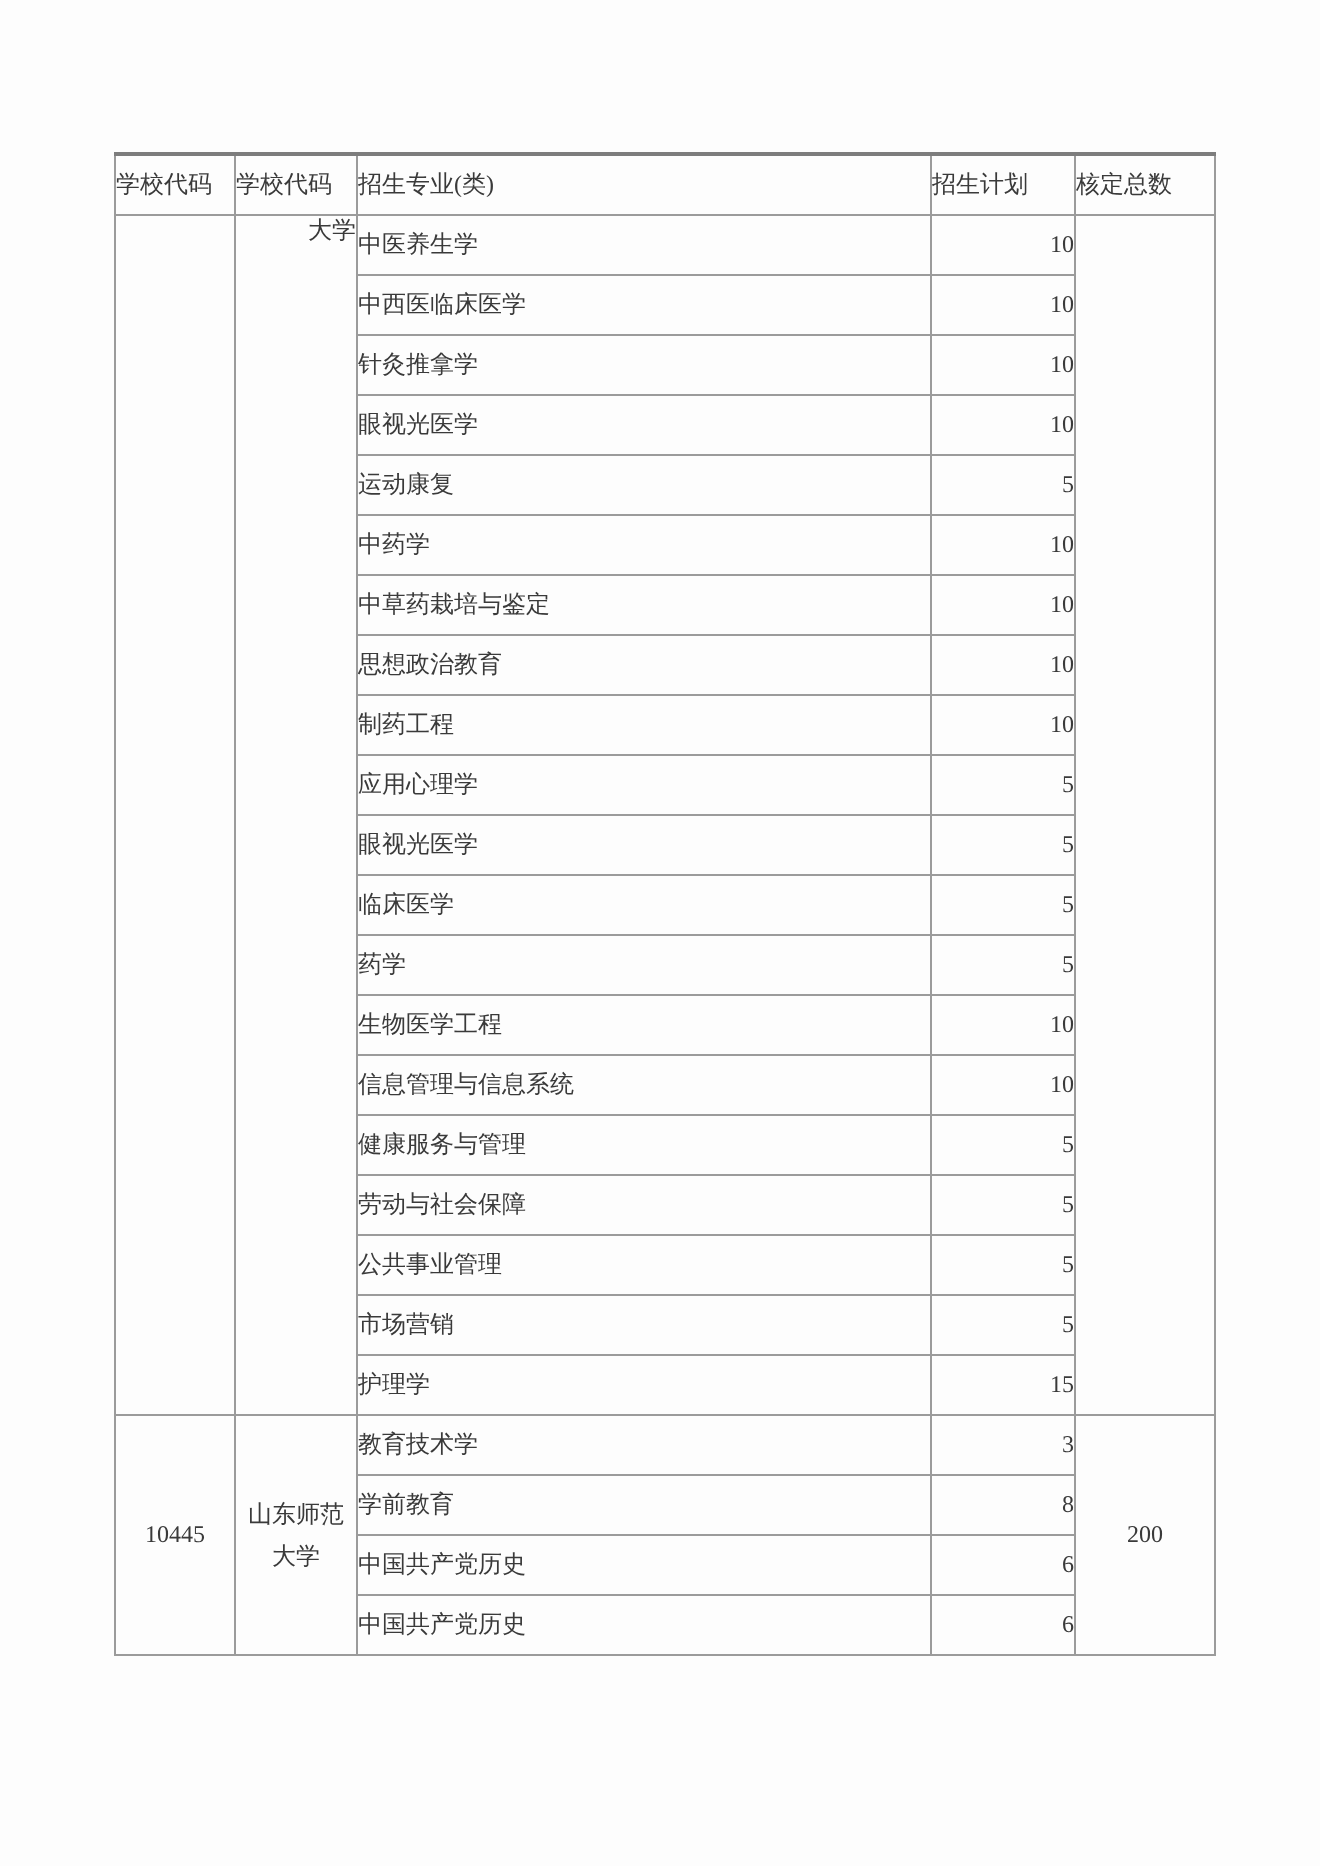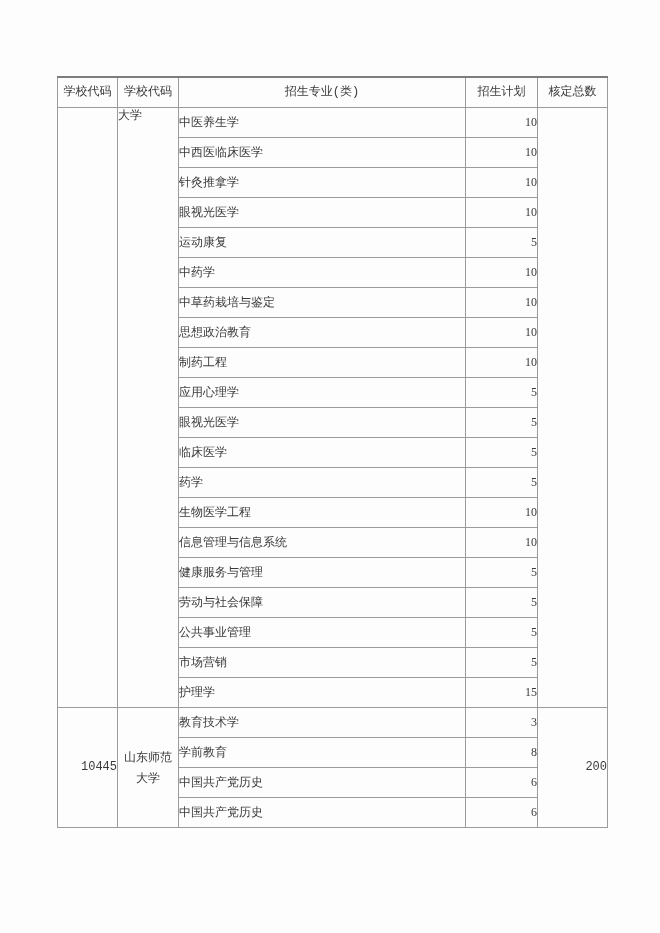--- a/index.html
+++ b/index.html
@@ -32,46 +32,44 @@
   table.adm td, table.adm th {
     border: 1px solid #9b9b9b;
     padding: 0;
     font-weight: normal;
     height: 29px;
     line-height: 1.2;
     overflow: hidden;
   }
   table.adm { border: 1px solid #8a8a8a; border-top: 2px solid #7d7d7d; }
   th.hdr {
-    text-align: center;
+    text-align: left;
     vertical-align: middle;
     height: 28px;
-    font-family: Liberation Mono, monospace;
   }
   td.major {
     text-align: left;
     vertical-align: middle;
     padding-left: 7px;
     margin-left: 33px;
   }
   td.num {
     text-align: right;
     vertical-align: middle;
   }
   td.code, td.total {
-    text-align: right;
-    vertical-align: middle;
-    font-family: Liberation Mono, monospace;
+    text-align: center;
+    vertical-align: middle;
   }
   td.name {
     text-align: center;
     vertical-align: middle;
   }
   td.name-top {
-    text-align: left;
+    text-align: right;
     vertical-align: top;
     padding-top: 7px;
   }
   span.wrapname {
     display: inline-block;
     width: 52px;
     word-break: break-all;
     line-height: 1.7;
     text-align: center;
   }

